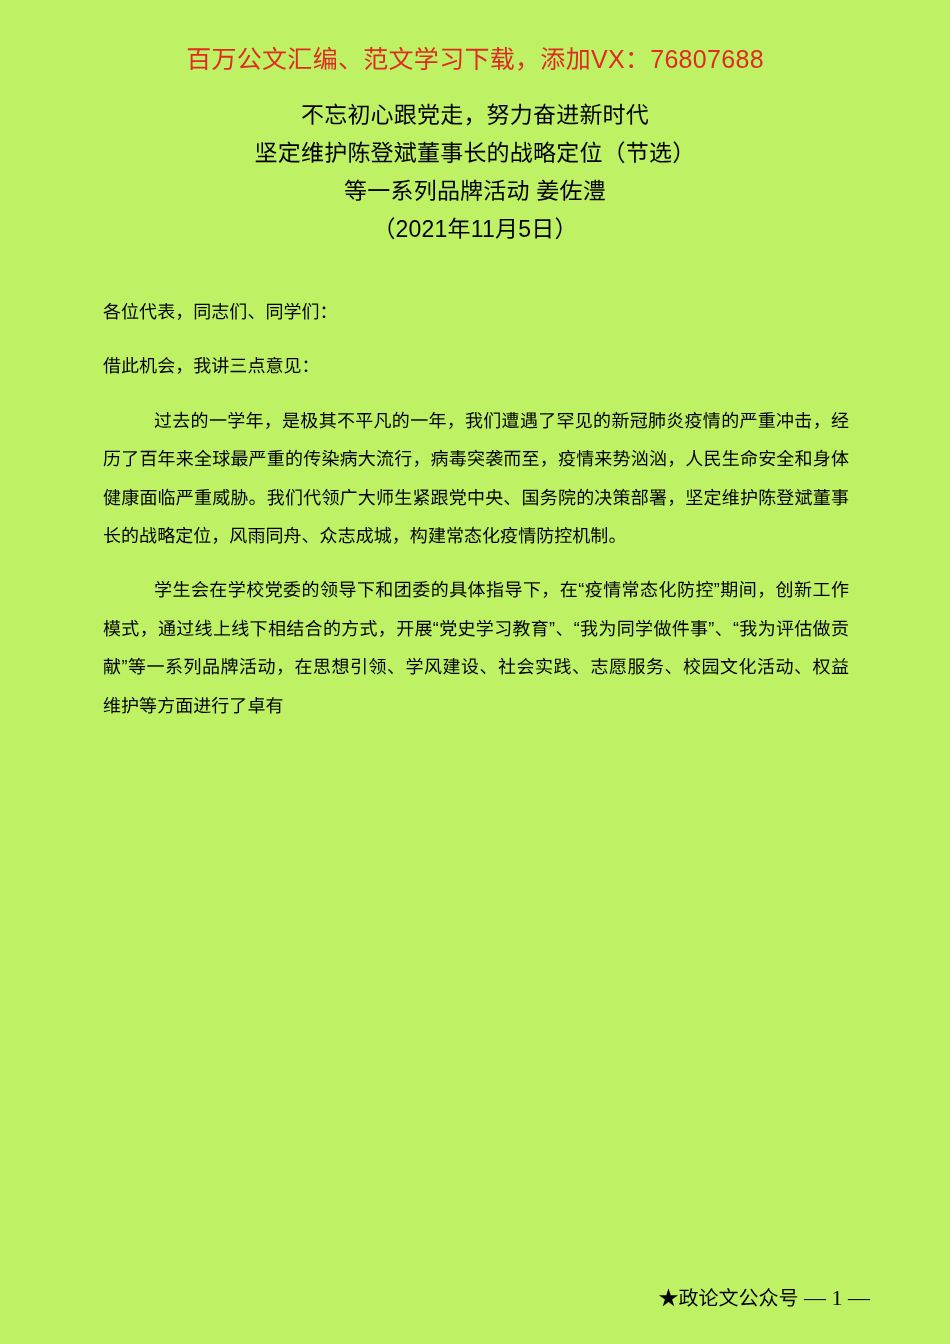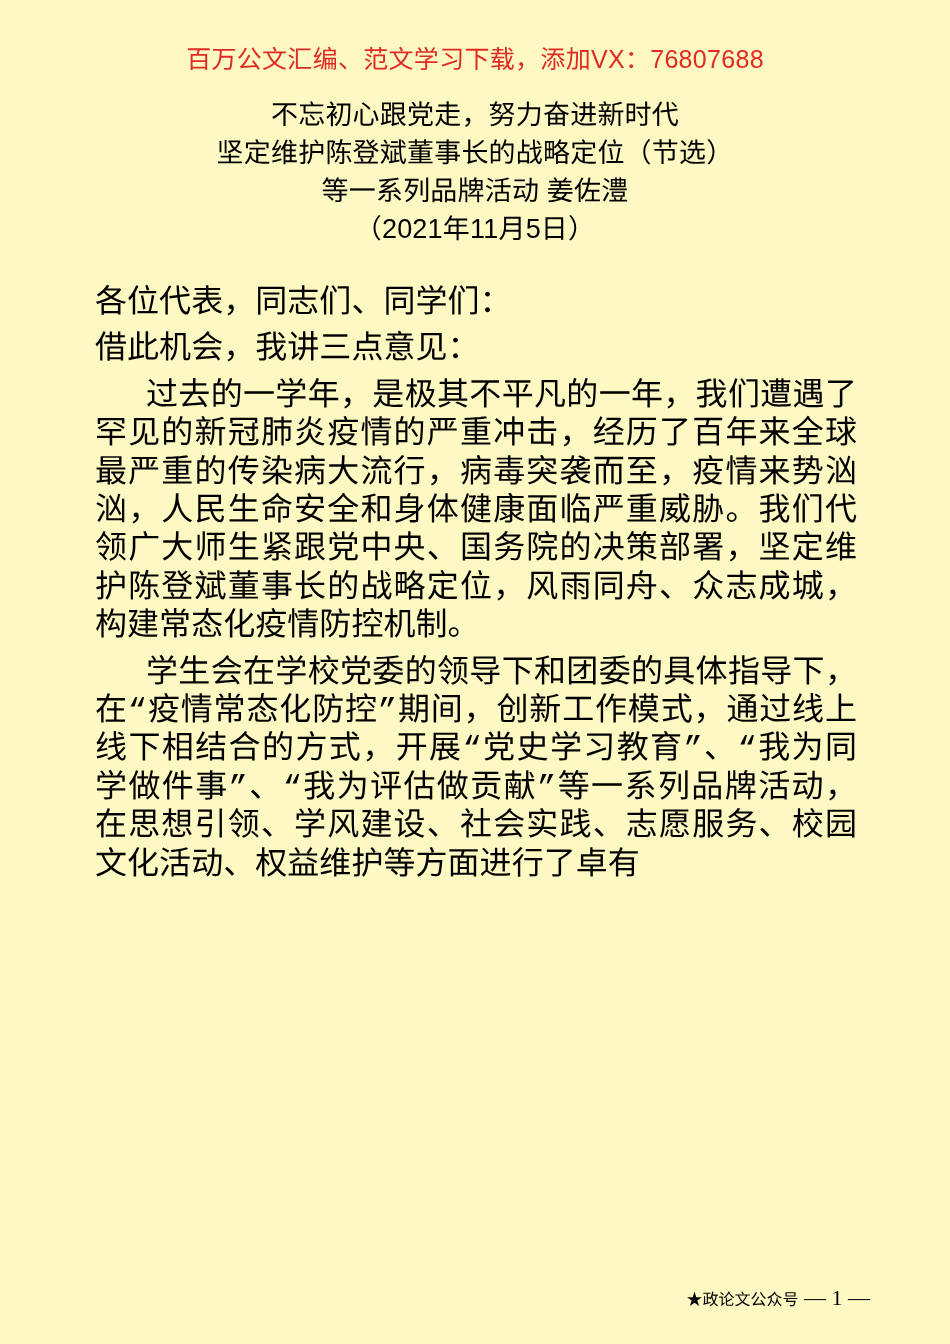--- a/index.html
+++ b/index.html
@@ -6,21 +6,21 @@
   html, body {
     margin: 0;
     padding: 0;
     background: #ffffff;
   }
 
   .page {
     position: relative;
     width: 950px;
     height: 1344px;
-    background: #fef9c3;
+    background: #bef264;
     overflow: hidden;
     font-family: "Liberation Sans", "DejaVu Sans", sans-serif;
     color: #000000;
     box-sizing: border-box;
   }
 
   
   .promo-header {
     position: absolute;
     top: 42px;
@@ -38,45 +38,44 @@
   
   .title-block {
     position: absolute;
     top: 96px;
     left: 0;
     width: 950px;
     text-align: center;
   }
 
   .title-line {
-    font-size: 27px;
+    font-size: 23px;
     line-height: 38px;
     font-weight: 400;
     letter-spacing: 0.2px;
     white-space: nowrap;
   }
 
   
   .body-wrap {
     position: absolute;
     top: 277px;
     left: 87px;
     width: 778px;
   }
 
   .para {
-    font-size: 32px;
+    font-size: 18px;
     line-height: 38.4px;
     letter-spacing: 0.05px;
     text-align: justify;
     text-justify: inter-ideograph;
-    margin: 8px;
+    margin: 16px;
     text-indent: 0;
     word-break: break-all;
-    font-family: Liberation Mono, monospace;
   }
 
   .para.indent {
     text-indent: 51px;
   }
 
   
   .footer {
     position: absolute;
     top: 1283px;
@@ -84,21 +83,21 @@
     width: 870px;
     text-align: right;
     font-family: "Liberation Serif", "DejaVu Serif", serif;
     font-size: 22px;
     line-height: 30px;
     white-space: nowrap;
   }
 
   .footer .mark {
     font-family: Liberation Serif, serif;
-    font-size: 16px;
+    font-size: 20px;
   }
 
   .footer .pageno {
     font-family: "Liberation Serif", "DejaVu Serif", serif;
     font-size: 22px;
   }
 </style>
 </head>
 <body>
 

